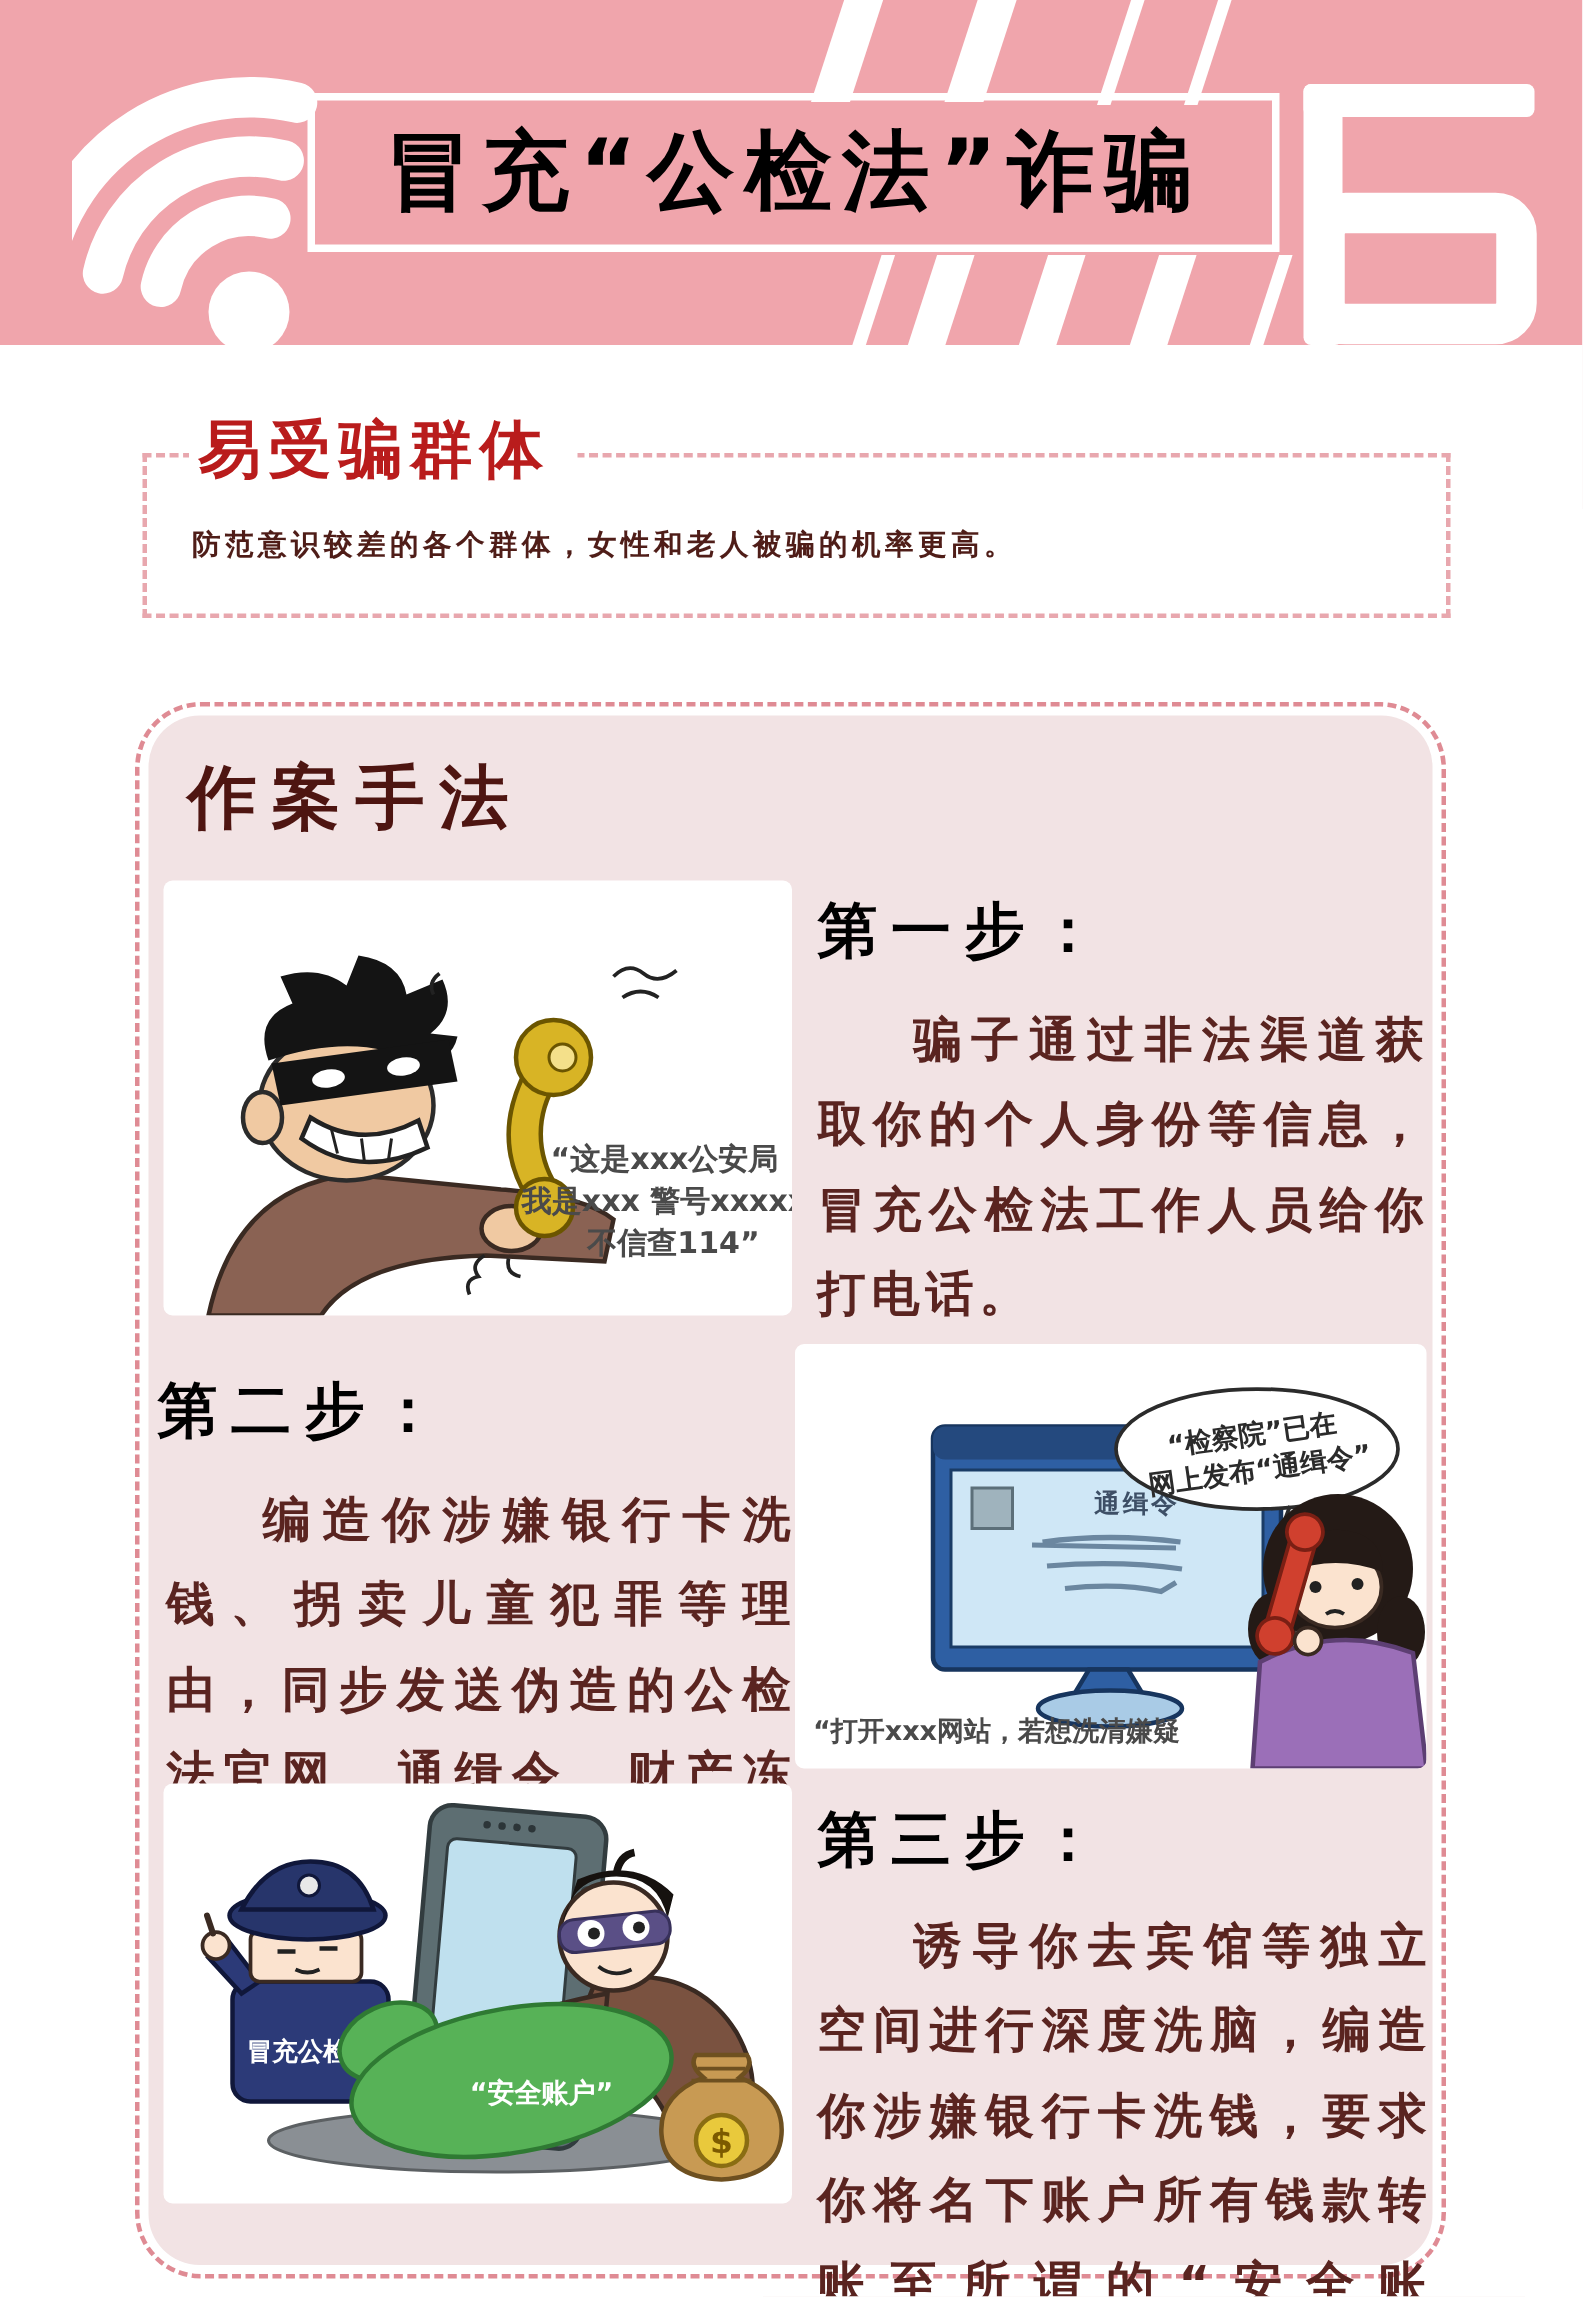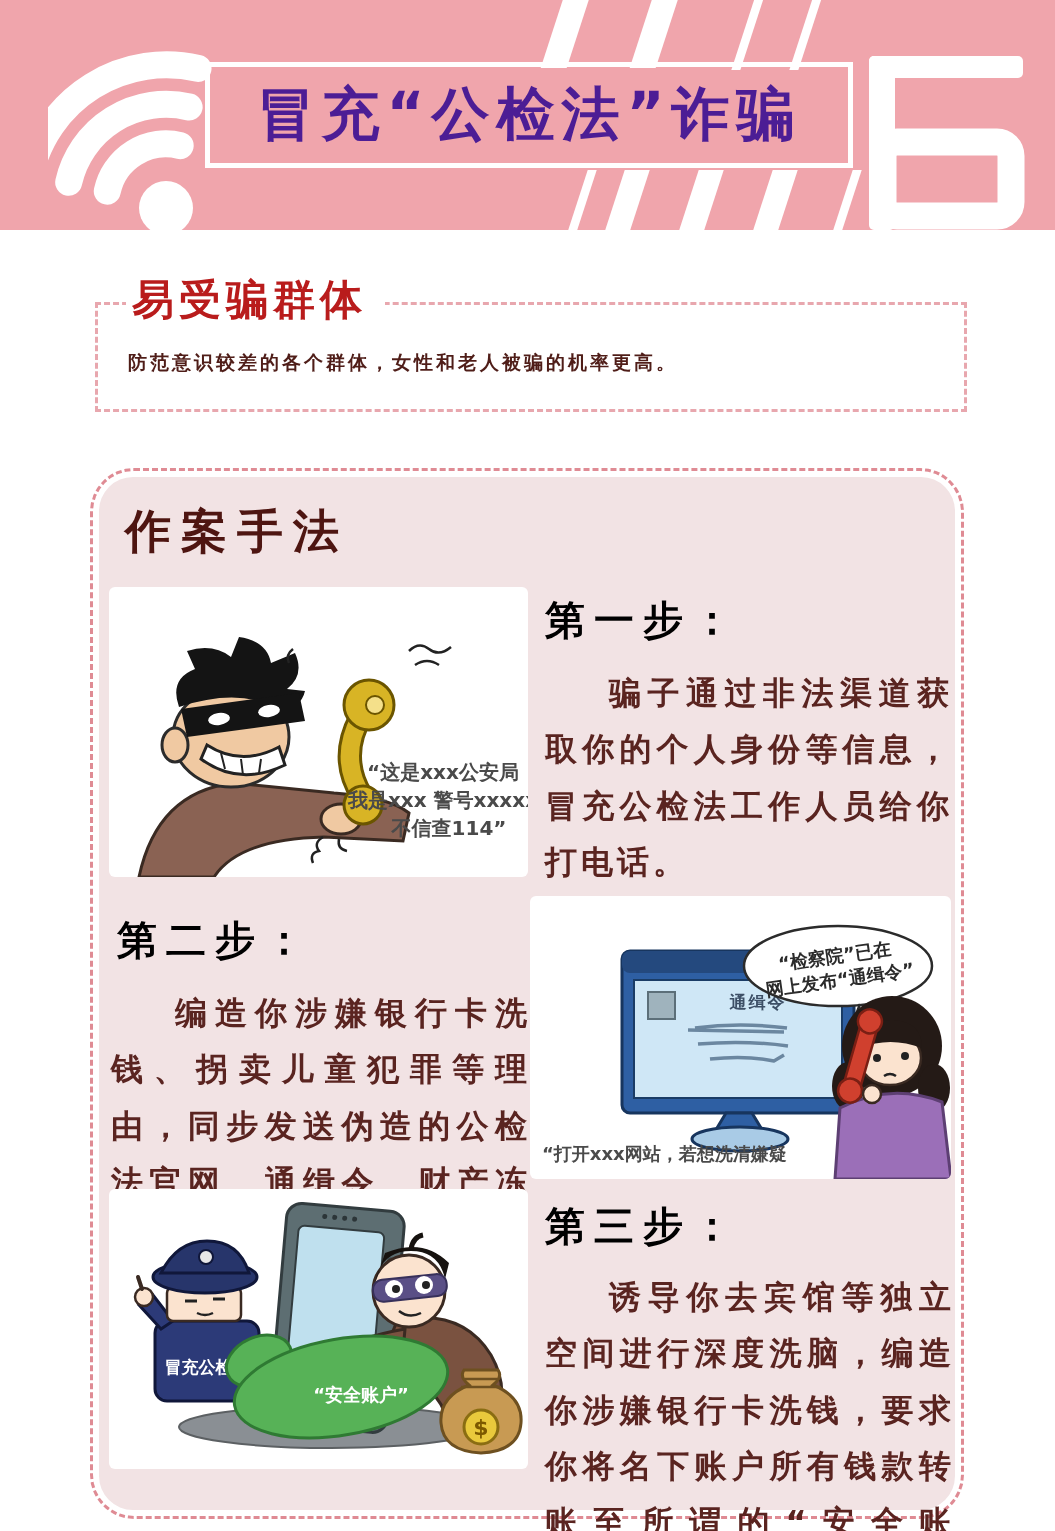--- a/index.html
+++ b/index.html
@@ -4,21 +4,21 @@
 <style>
   html,body{margin:0;padding:0;background:#ffffff;}
   .page{position:relative;width:1055px;height:1531px;background:#fff;overflow:hidden;
         font-family:"DejaVu Sans","Liberation Sans",sans-serif;}
 
   
   .header{position:absolute;left:0;top:0;width:1055px;height:230px;background:#f0a5ac;overflow:hidden;}
   .stripe{position:absolute;background:#fff;transform:skewX(-18deg);}
   .title-box{position:absolute;left:205px;top:62px;width:648px;height:106px;border:5px solid #fff;
              display:flex;align-items:center;justify-content:center;box-sizing:border-box;}
-  .title-box span{color:#4c1d95;font-size:58px;font-weight:900;letter-spacing:7px;white-space:nowrap;}
+  .title-box span{color:#000000;font-size:58px;font-weight:900;letter-spacing:7px;white-space:nowrap;}
   .wifi{position:absolute;left:48px;top:22px;}
   .six{position:absolute;left:867px;top:52px;}
 
   
   .victims-box{position:absolute;left:95px;top:302px;width:872px;height:110px;
                border:3px dashed #e8a7ae;box-sizing:border-box;}
   .victims-heading{position:absolute;left:126px;top:272px;font-size:42px;font-weight:900;
                    color:#b91c1c;background:#fff;padding:0 18px 0 6px;letter-spacing:5px;}
   .victims-body{position:absolute;left:128px;top:350px;width:830px;font-size:19px;color:#4f1d18;
                 letter-spacing:3px;font-weight:600;}
@@ -30,21 +30,21 @@
   .methods-heading{position:absolute;left:32px;top:30px;font-size:46px;font-weight:900;
                    color:#4e1511;letter-spacing:10px;}
   .img-box{position:absolute;background:#fff;border-radius:6px;overflow:hidden;}
   .img1{left:16px;top:116px;width:419px;height:290px;}
   .img2{left:437px;top:425px;width:421px;height:283px;}
   .img3{left:16px;top:718px;width:419px;height:280px;}
   .step-label{position:absolute;font-size:40px;font-weight:900;color:#000000;letter-spacing:9px;white-space:nowrap;}
   .step-text{position:absolute;font-size:32px;color:#5a2420;letter-spacing:4px;line-height:1.76;
              text-align:justify;text-indent:2em;font-weight:600;}
   .lbl1{left:452px;top:122px;} .txt1{left:452px;top:194px;width:408px;}
-  .lbl2{left:24px;top:442px;}  .txt2{left:18px;top:514px;width:420px;}
+  .lbl2{left:12px;top:442px;}  .txt2{left:18px;top:514px;width:420px;}
   .lbl3{left:452px;top:728px;} .txt3{left:452px;top:798px;width:410px;}
 
   svg text{font-family:"DejaVu Sans","Liberation Sans",sans-serif;}
 </style>
 </head>
 <body>
 
 <div class="page">
 
   <div class="header">

